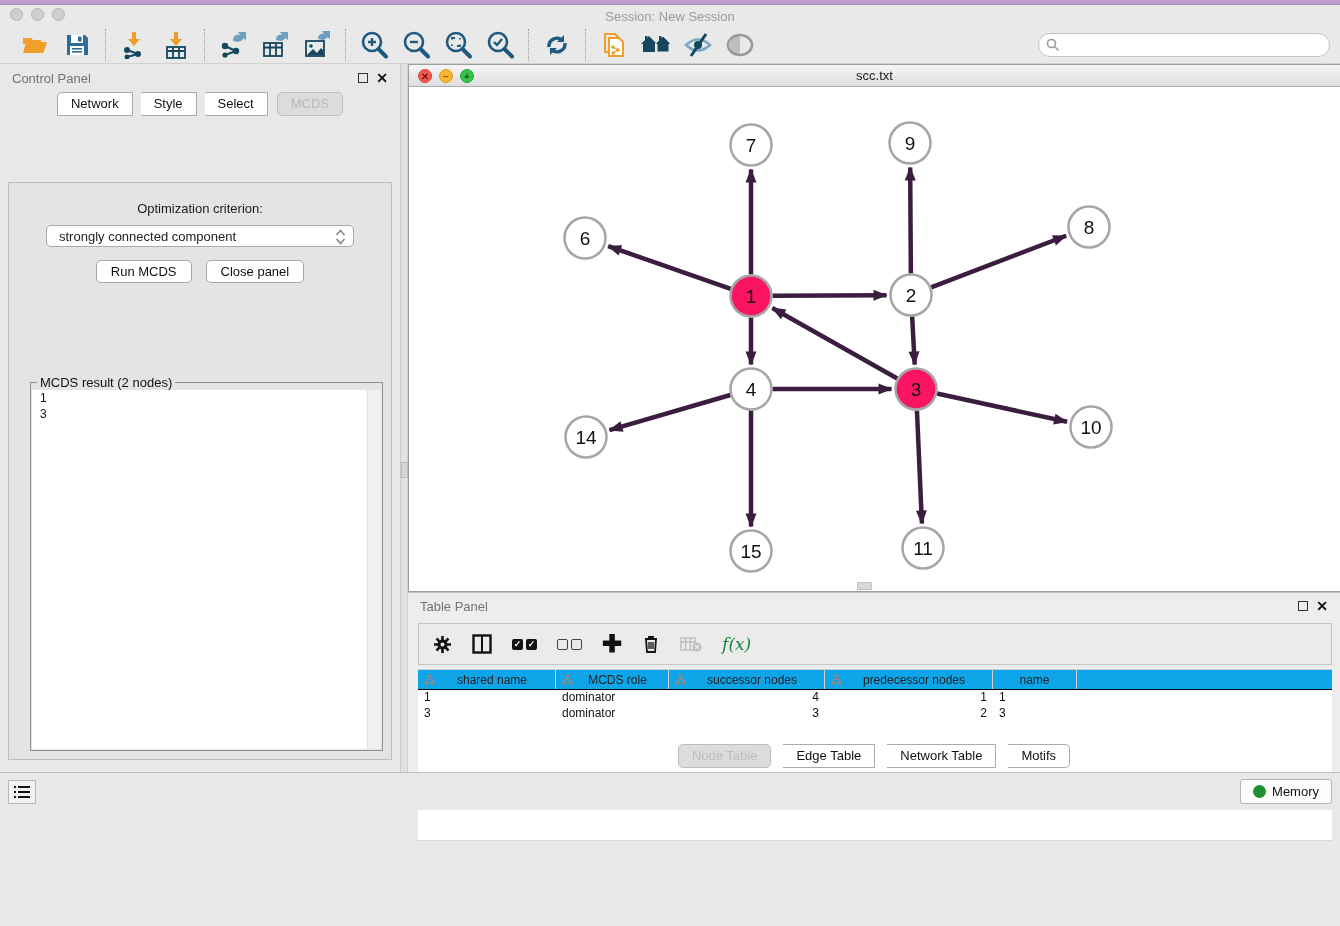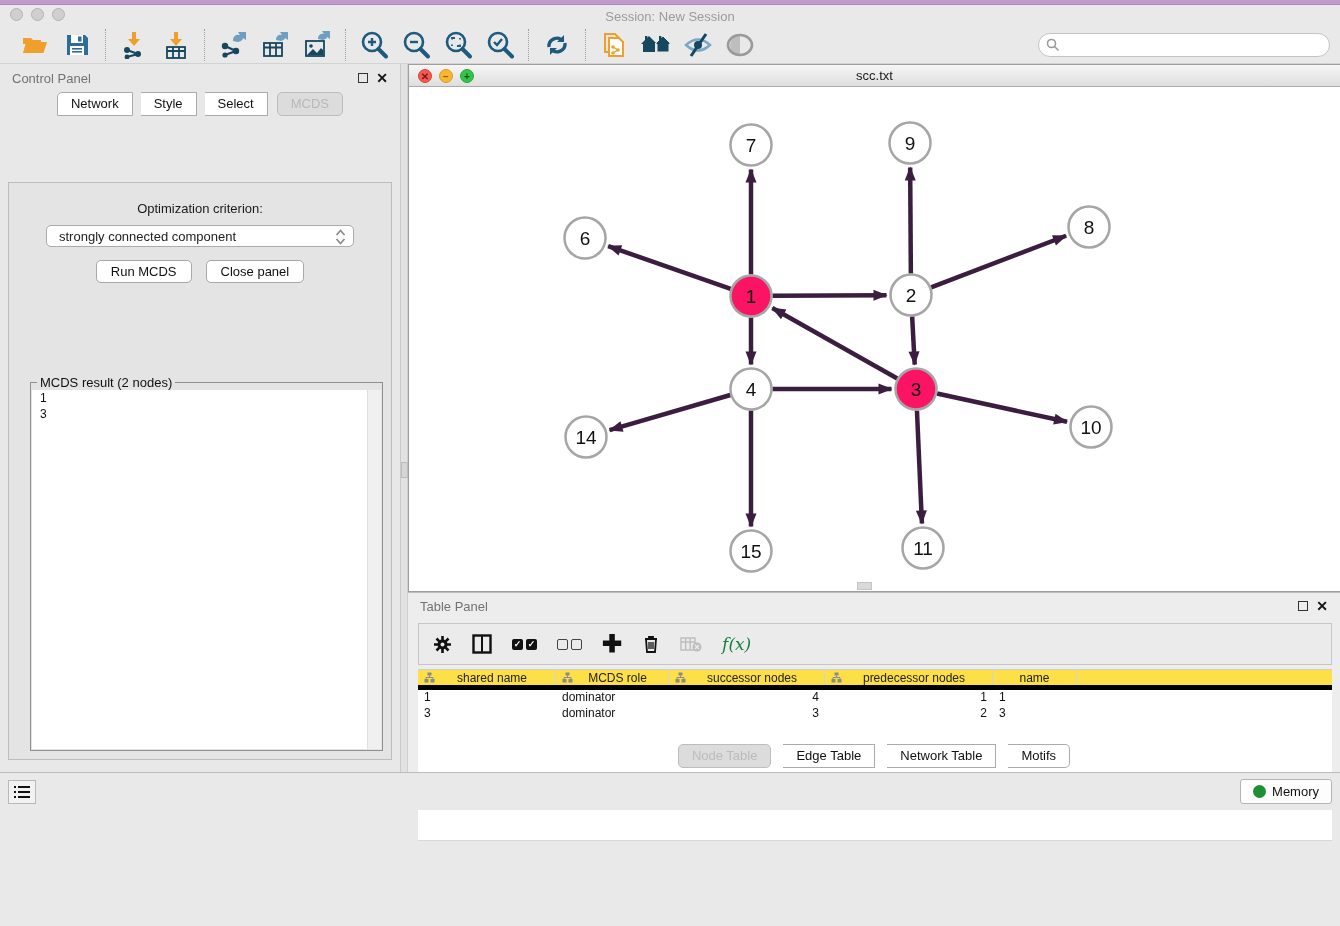--- a/index.html
+++ b/index.html
@@ -93,22 +93,22 @@
   .chk { width:11px; height:11px; display:inline-block; }
   .chk.filled { background:#111; border-radius:2px; color:#fff; font-size:9px; line-height:11px;
                 text-align:center; font-weight:bold; }
   .chk.empty { border:1.5px solid #444; border-radius:2px; }
   .chk-pair { display:flex; gap:3px; align-items:center; }
   .plus-glyph { font-size:24px; font-weight:bold; color:#111; line-height:20px; }
   .fx-label { font-family:"DejaVu Serif", serif; font-style:italic; font-size:17px; color:#15803d; }
 
   .tp-table { position:absolute; top:76px; left:10px; right:8px; height:172px; background:#fff;
               border-bottom:1px solid #d9d9d9; }
-  .tbl-head { display:flex; height:21px; border-top:1px solid #cfcfcf; border-bottom:5px solid #000000;
-              background:#fde047; }
+  .tbl-head { display:flex; height:21px; border-top:1px solid #cfcfcf; border-bottom:1px solid #000000;
+              background:#0ea5e9; }
   .th { display:flex; align-items:center; border-right:1px solid #d4d4d4; font-size:12px;
         color:#222; position:relative; padding-left:6px; }
   .th .th-text { flex:1; text-align:center; padding-right:6px; }
   .tbl-row { display:flex; height:16px; font-size:12px; color:#111; }
   .td { padding:0 6px; white-space:nowrap; overflow:hidden; }
   .td.num-right { text-align:right; }
 
   .tp-tabs { position:absolute; bottom:4px; left:0; right:0; display:flex; justify-content:center;gap:12px; }
   .tp-tab { font-size:13px; padding:3px 13px 4px; background:#fff; border:1px solid #ababab;
             border-left-width:0; color:#111; }

